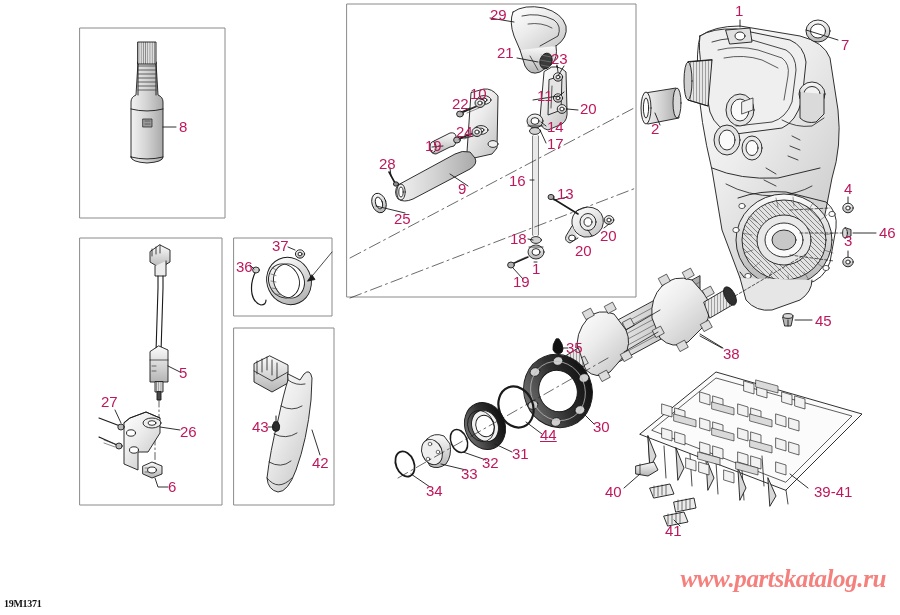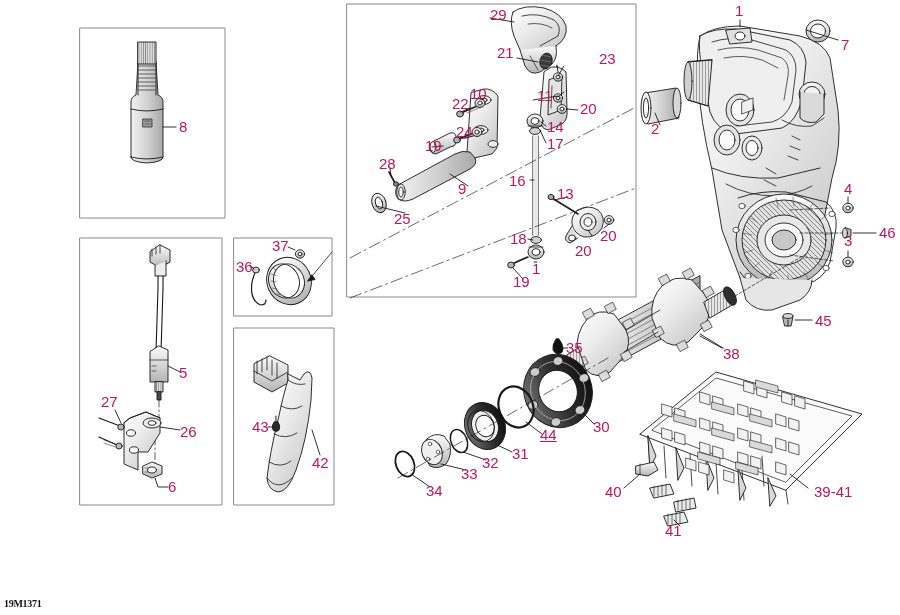--- a/index.html
+++ b/index.html
@@ -591,21 +591,21 @@
   <div class="callout" style="left:532px;top:261px;">1</div>
   <div class="callout" style="left:509px;top:173px;">16</div>
   <div class="callout" style="left:547px;top:136px;">17</div>
   <div class="callout" style="left:510px;top:231px;">18</div>
   <div class="callout" style="left:425px;top:138px;">19</div>
   <div class="callout" style="left:513px;top:274px;">19</div>
   <div class="callout" style="left:580px;top:101px;">20</div>
   <div class="callout" style="left:600px;top:228px;">20</div>
   <div class="callout" style="left:497px;top:45px;">21</div>
   <div class="callout" style="left:452px;top:96px;">22</div>
-  <div class="callout" style="left:551px;top:51px;padding-left:48px;">23</div>
+  <div class="callout" style="left:551px;top:51px;">23</div>
   <div class="callout" style="left:456px;top:124px;">24</div>
   <div class="callout" style="left:394px;top:211px;">25</div>
   <div class="callout" style="left:180px;top:424px;">26</div>
   <div class="callout" style="left:101px;top:394px;">27</div>
   <div class="callout" style="left:379px;top:156px;">28</div>
   <div class="callout" style="left:490px;top:7px;">29</div>
   <div class="callout" style="left:593px;top:419px;">30</div>
   <div class="callout" style="left:512px;top:446px;">31</div>
   <div class="callout" style="left:482px;top:455px;">32</div>
   <div class="callout" style="left:461px;top:466px;">33</div>
@@ -616,15 +616,16 @@
   <div class="callout" style="left:723px;top:346px;">38</div>
   <div class="callout" style="left:814px;top:484px;">39-41</div>
   <div class="callout" style="left:605px;top:484px;">40</div>
   <div class="callout" style="left:665px;top:523px;">41</div>
   <div class="callout" style="left:312px;top:455px;">42</div>
   <div class="callout" style="left:252px;top:419px;">43</div>
   <div class="callout" style="left:540px;top:427px;text-decoration:underline;">44</div>
   <div class="callout" style="left:815px;top:313px;">45</div>
   <div class="callout" style="left:879px;top:225px;">46</div>
 
+  <div class="watermark">www.partskatalog.ru</div>
   <div class="doccode">19M1371</div>
 
 </div>
 
 </body></html>

